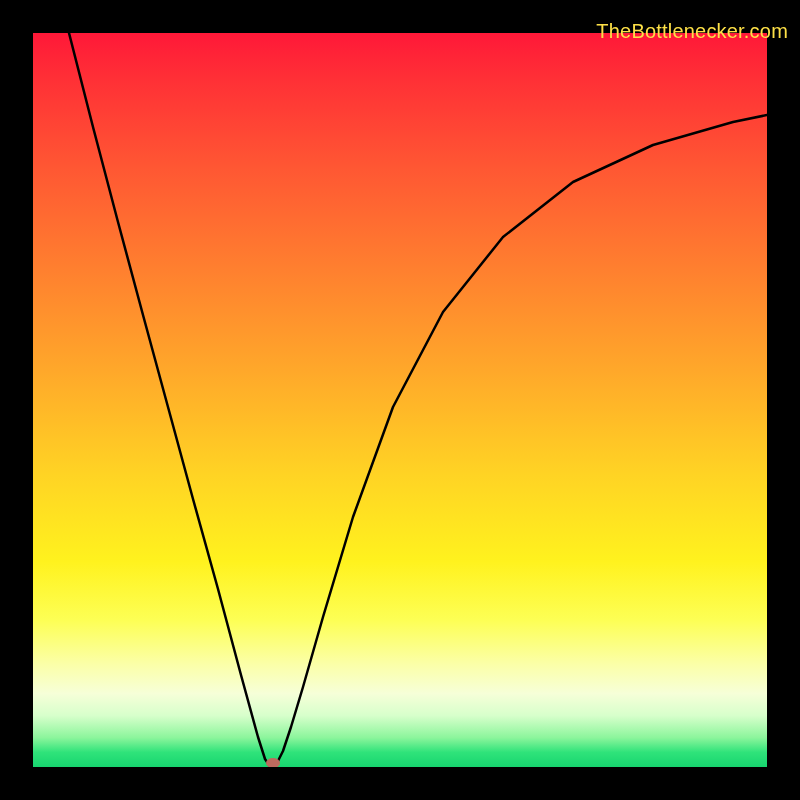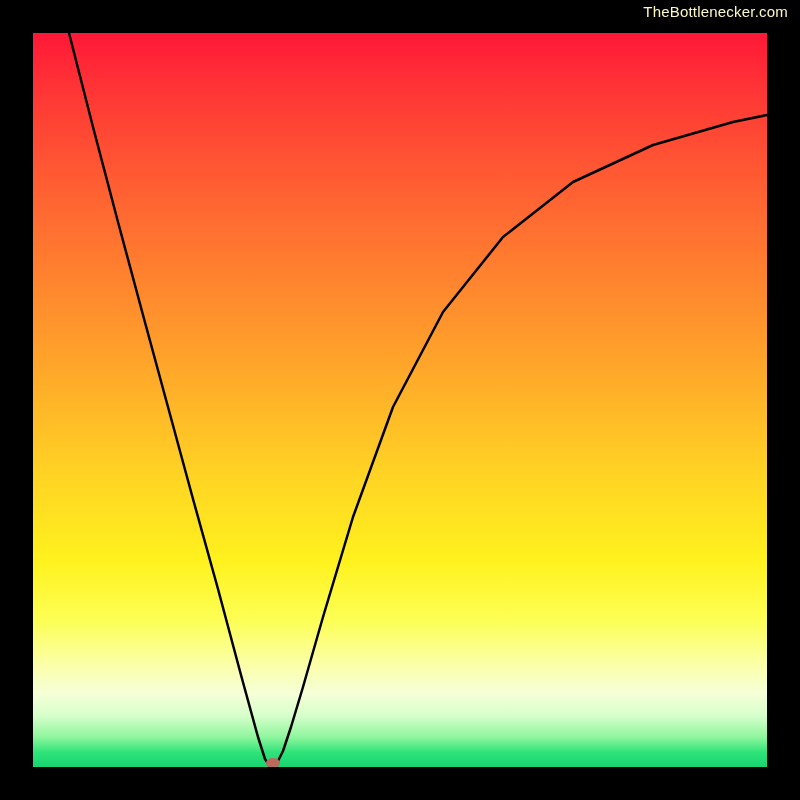--- a/index.html
+++ b/index.html
@@ -55,24 +55,24 @@
     stroke-width: 2.5;
     stroke-linejoin: round;
     stroke-linecap: round;
   }
   .marker {
     fill: #bd6a5e;
     stroke: none;
   }
   .attribution {
     position: absolute;
-    top: 3px;
+    top: 20px;
     right: 12px;
-    font-size: 15px;
-    color: #fef9c3;
+    font-size: 20px;
+    color: #fde047;
     font-weight: 400;
     letter-spacing: 0.2px;
   }
 </style>
 </head>
 <body>
 
 <div class="frame">
   <div class="plot-area">
     <svg class="curve-svg" viewBox="0 0 734 734" preserveAspectRatio="none">

